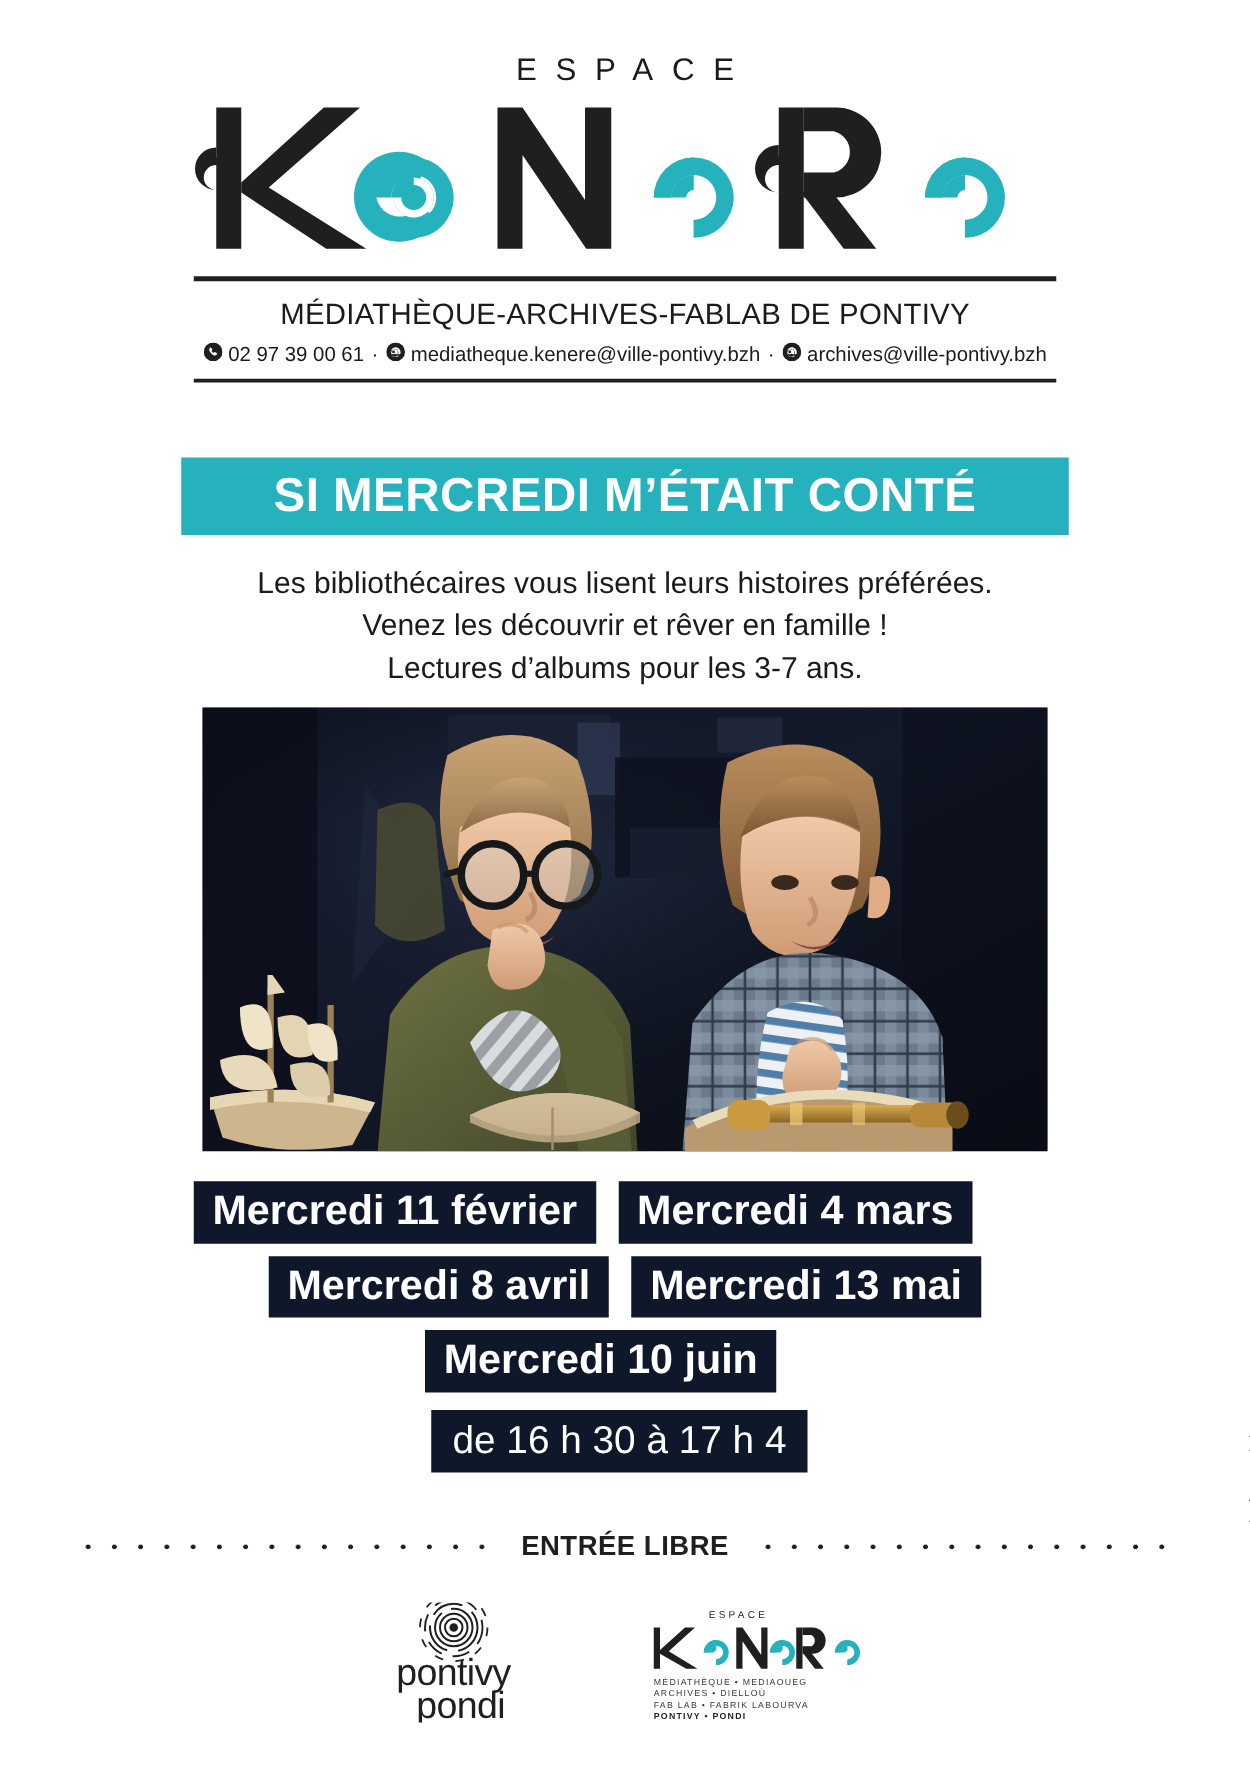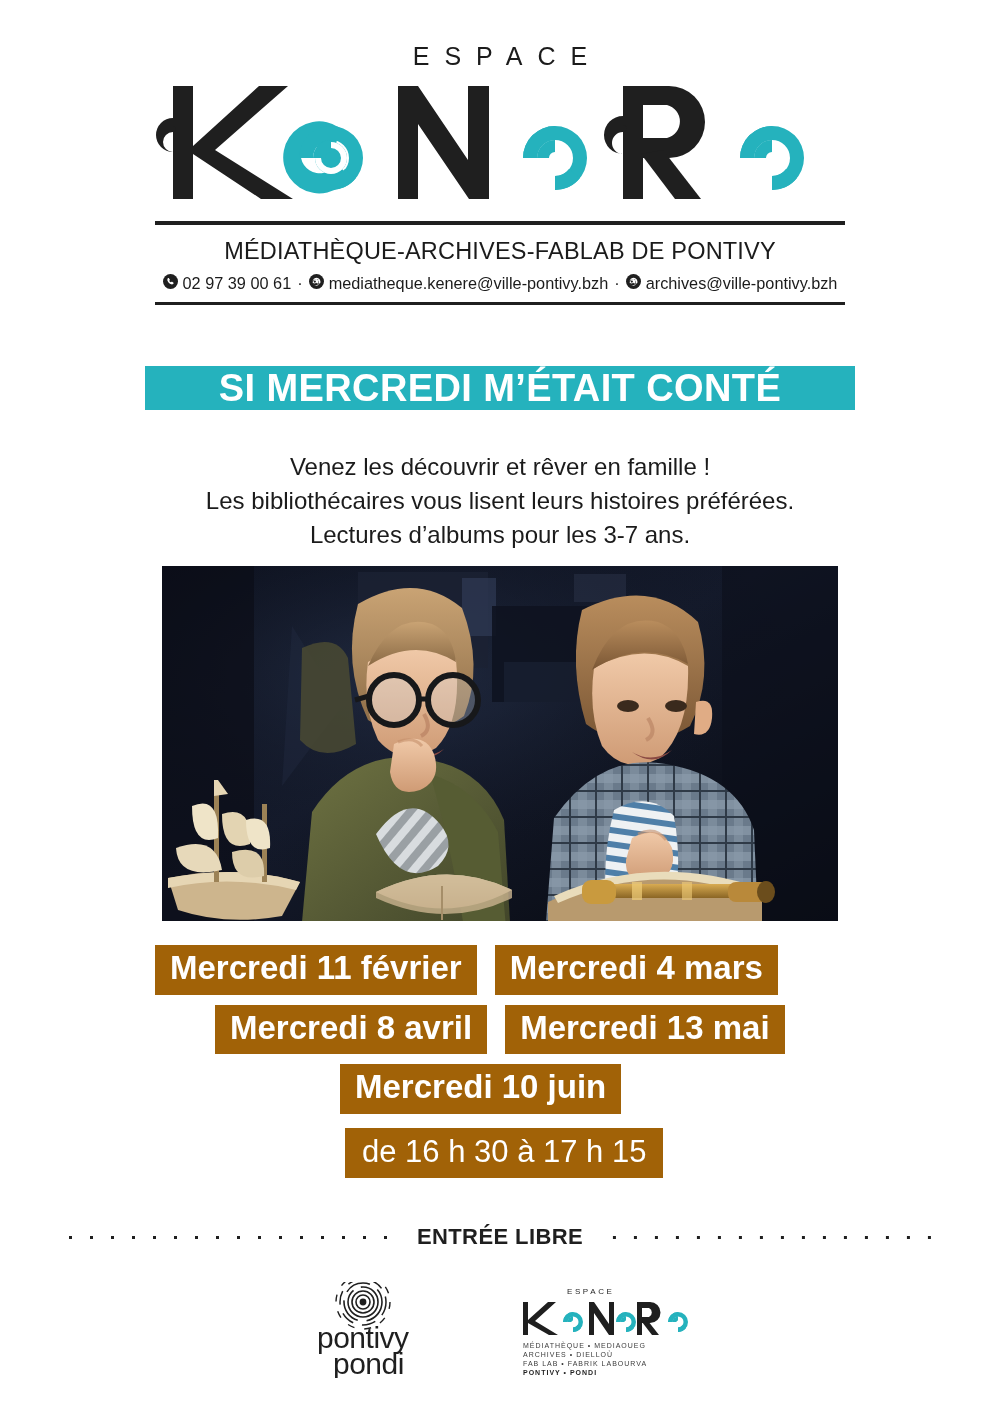--- a/index.html
+++ b/index.html
@@ -31,21 +31,21 @@
   .contact-line {
     text-align:center; font-size:16.3px; margin-top:9px; color:#1b1b1b;
     white-space:nowrap; display:flex; justify-content:center;
     align-items:center; gap:5px;
   }
   .contact-line .sep { padding:0 1px; }
   .ico { display:inline-block; vertical-align:-2px; }
 
   
   .banner {
-    position:absolute; left:145px; top:366px; width:710px; height:44px;
+    position:absolute; left:145px; top:366px; width:710px; height:62px;
     background:#25b2bd; display:flex; align-items:center; justify-content:center;
   }
   .banner-text {
     color:#ffffff; font-weight:700; font-size:38px; letter-spacing:.4px;
     white-space:nowrap;
   }
 
   
   .intro { position:absolute; left:120px; top:450px; width:760px; text-align:center; }
   .intro p { font-size:24px; line-height:1.42; color:#1b1b1b; }
@@ -58,21 +58,21 @@
   .photo svg { display:block; width:100%; height:100%; }
 
   
   .dates { position:absolute; left:155px; top:945px; width:690px; }
   .date-row { display:flex; gap:18px; margin-bottom:10px; }
   .date-row.r1 { justify-content:flex-start; }
   .date-row.r2 { justify-content:flex-start; padding-left:60px; }
   .date-row.r3 { justify-content:flex-start; padding-left:185px; }
   .date-row.r4 { justify-content:flex-start; padding-left:190px; margin-top:14px; }
   .chip {
-    background:#a16207; color:#ffffff; font-weight:700; font-size:33px;
+    background:#0f172a; color:#ffffff; font-weight:700; font-size:33px;
     padding:5px 15px 9px; line-height:1.08; white-space:nowrap;
     display:inline-block;
   }
   .chip.time { font-weight:400; font-size:31px; padding:7px 17px 10px; }
 
   
   .entree {
     position:absolute; left:60px; top:1224px; width:880px;
     display:flex; align-items:center; gap:14px;
   }
@@ -175,22 +175,22 @@
     </div>
 
     <div class="rule-thin"></div>
   </div>
 
   <div class="banner">
     <div class="banner-text">SI MERCREDI M’ÉTAIT CONTÉ</div>
   </div>
 
   <div class="intro">
+    <p>Les bibliothécaires vous lisent leurs histoires préférées.</p>
     <p>Venez les découvrir et rêver en famille !</p>
-    <p>Les bibliothécaires vous lisent leurs histoires préférées.</p>
     <p>Lectures d’albums pour les 3-7 ans.</p>
   </div>
 
   <div class="photo">
     <svg viewBox="0 0 676 355" preserveAspectRatio="xMidYMid slice" aria-hidden="true">
       <defs>
         <linearGradient id="bgDark" x1="0" y1="0" x2="1" y2="1">
           <stop offset="0%" stop-color="#0c101d"></stop>
           <stop offset="45%" stop-color="#141a2b"></stop>
           <stop offset="100%" stop-color="#07090f"></stop>
@@ -338,21 +338,21 @@
       <span class="chip">Mercredi 4 mars</span>
     </div>
     <div class="date-row r2">
       <span class="chip">Mercredi 8 avril</span>
       <span class="chip">Mercredi 13 mai</span>
     </div>
     <div class="date-row r3">
       <span class="chip">Mercredi 10 juin</span>
     </div>
     <div class="date-row r4">
-      <span class="chip time">de 16 h 30 à 17 h 15</span>
+      <span class="chip time">de 16 h 30 à 17 h 4</span>
     </div>
   </div>
 
   <div class="entree">
     <span class="dots"></span>
     <span class="entree-text">ENTRÉE LIBRE</span>
     <span class="dots right"></span>
   </div>
 
   <div class="footer">

